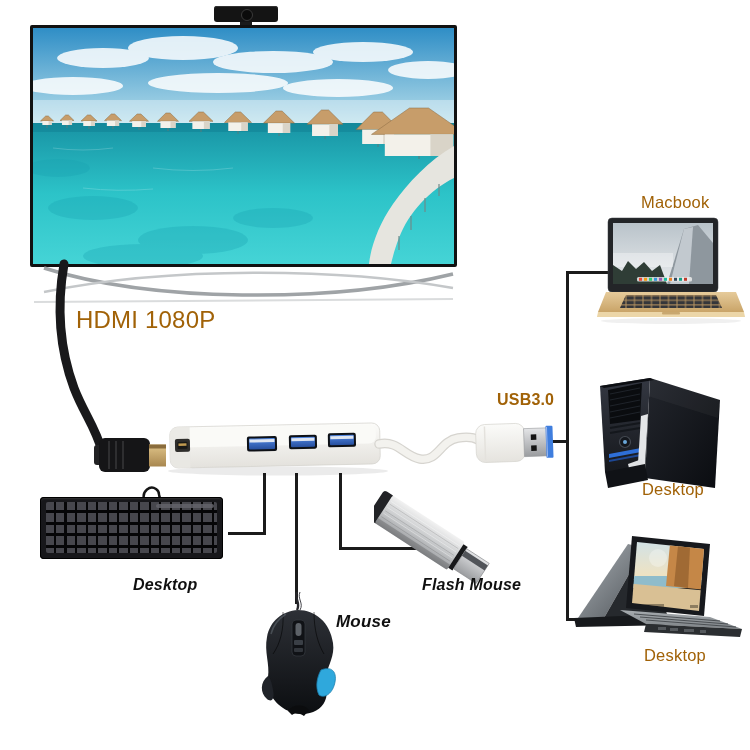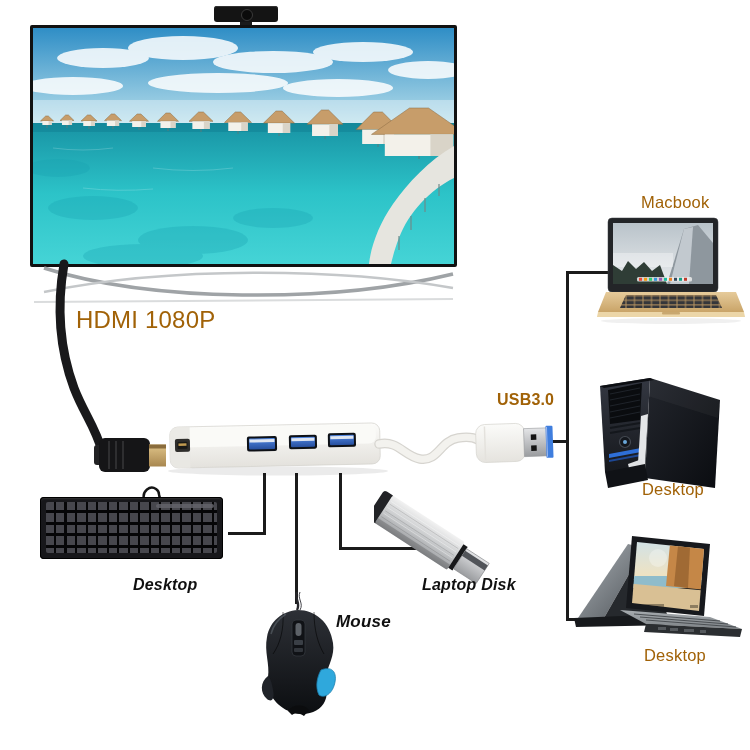--- a/index.html
+++ b/index.html
@@ -424,15 +424,15 @@
     </g>
   </svg>
 
   <div class="lbl lbl-hdmi">HDMI 1080P</div>
   <div class="lbl lbl-usb">USB3.0</div>
   <div class="lbl lbl-mac">Macbook</div>
   <div class="lbl lbl-desk">Desktop</div>
   <div class="lbl lbl-lap">Desktop</div>
   <div class="lbl lbl-it lbl-kb">Desktop</div>
   <div class="lbl lbl-it lbl-mouse">Mouse</div>
-  <div class="lbl lbl-it lbl-fd">Laptop Disk</div>
+  <div class="lbl lbl-it lbl-fd">Flash Mouse</div>
 
 </div>
 
 </body></html>

